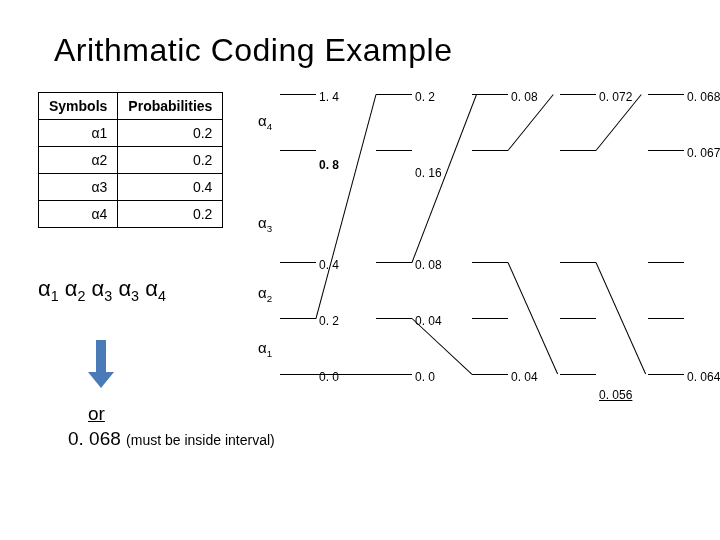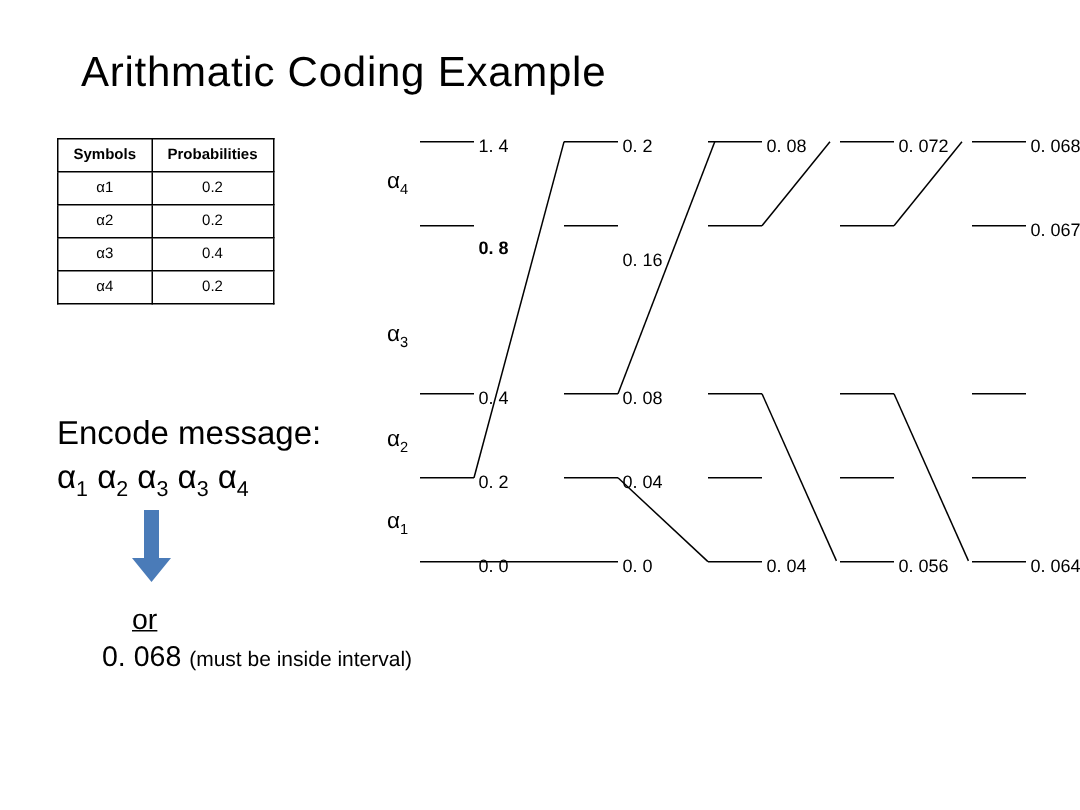--- a/index.html
+++ b/index.html
@@ -7,34 +7,34 @@
     width: 720px; height: 540px;
     background: #fff;
     font-family: Arial, Helvetica, sans-serif;
     color: #000;
     position: relative;
     overflow: hidden;
   }
   .title {
     position: absolute;
     left: 54px; top: 32px;
-    font-size: 28px;
+    font-size: 32px;
     letter-spacing: 0.5px;
   }
   
   .ptable {
     position: absolute;
     left: 38px; top: 92px;
     border-collapse: collapse;
   }
   .ptable th, .ptable td {
     border: 1.5px solid #000;
     padding: 5px 10px;
-    font-size: 10px;
-    text-align: center;
+    font-size: 14px;
+    text-align: right;
     font-weight: normal;
   }
   .ptable th { font-weight: bold; }
   
   .encode {
     position: absolute;
     left: 38px; top: 275px;
     font-size: 22px;
     line-height: 1.3;
   }
@@ -129,21 +129,20 @@
     <td>0.4</td>
   </tr>
   <tr>
     <td>α4</td>
     <td>0.2</td>
   </tr>
 </tbody>
   </table>
 
 <div class="encode">
-  <div>Encode message:</div>
   <div class="seq">
     <span>α</span><span class="sub">1</span><span> α</span><span class="sub">2</span><span> α</span><span class="sub">3</span><span> α</span><span class="sub">3</span><span> α</span><span class="sub">4</span>
   </div>
 </div>
 
 <div class="arrow">
   <div class="shaft"></div>
     <div class="head"></div>
 </div>
 
@@ -198,21 +197,21 @@
     <span class="num right" style="top:276px;">0. 04</span>
   </div>
 
   <div class="col" style="left:292px; width:36px;">
     <div class="tick" style="top:0%;"></div>
     <div class="tick" style="top:20%;"></div>
     <div class="tick" style="top:60%;"></div>
     <div class="tick" style="top:80%;"></div>
     <div class="tick" style="top:100%;"></div>
     <span class="num right" style="top:-4px;">0. 072</span>
-    <span class="num right" style="top:276px;">0. 056</span>
+    <span class="num right" style="top:294px;text-decoration:underline;">0. 056</span>
   </div>
 
   <div class="col" style="left:380px; width:36px;">
     <div class="tick" style="top:0%;"></div>
     <div class="tick" style="top:20%;"></div>
     <div class="tick" style="top:60%;"></div>
     <div class="tick" style="top:80%;"></div>
     <div class="tick" style="top:100%;"></div>
     <span class="num right" style="top:-4px;">0. 0688</span>
     <span class="num right" style="top:52px;">0. 06752</span>

